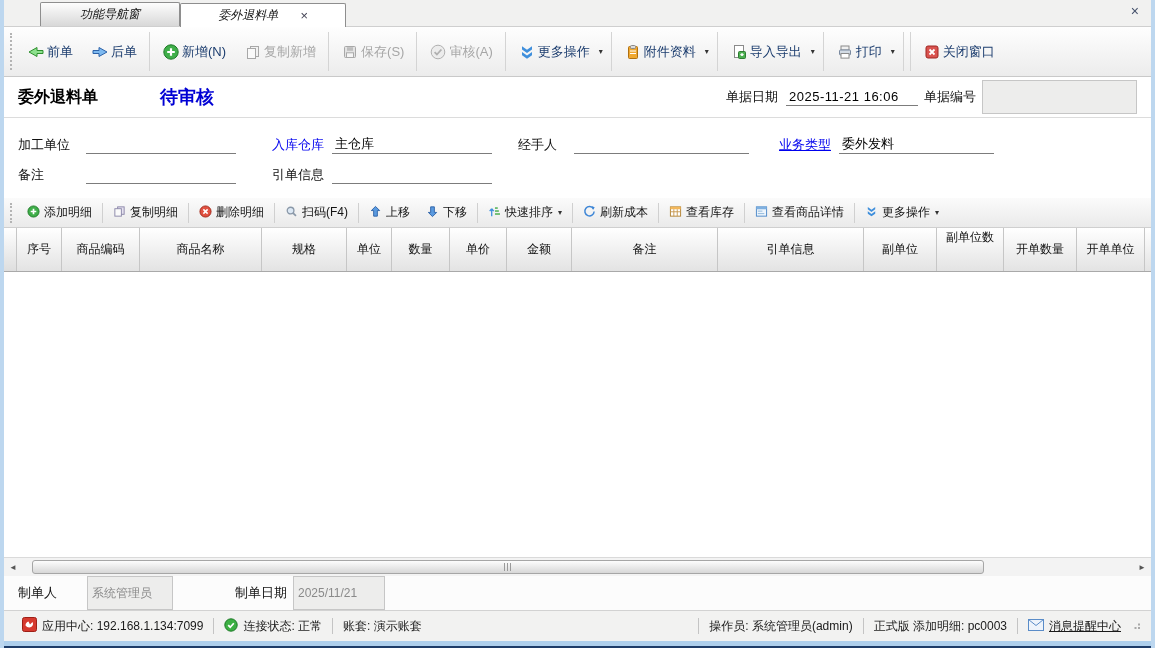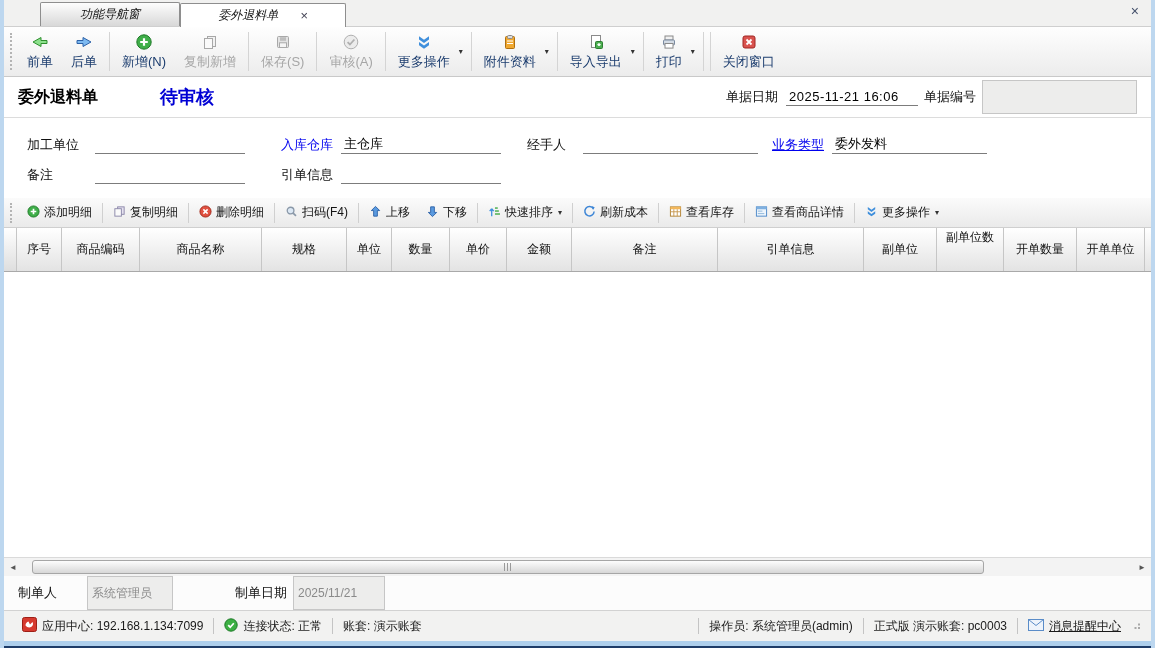--- a/index.html
+++ b/index.html
@@ -16,21 +16,21 @@
          border-radius:2px 2px 0 0; cursor:default; position:relative;font-style:italic; }
   .tab.inactive { width:140px; background:linear-gradient(#fdfdfd,#d8d8d8); }
   .tab.active { width:166px; background:#fff; margin-bottom:-1px; z-index:2; gap:22px; }
   .tab-close { font-size:13px; color:#445; line-height:1; }
   .win-close { position:absolute; right:12px; top:4px; font-size:14px; color:#44506b; line-height:1; }
 
   
   .toolbar { height:50px; background:linear-gradient(#fefefe,#ececec);
              border-bottom:1px solid #c9c9c9; display:flex; align-items:stretch; padding:2px 0 2px 6px; }
   .tb-grip { width:4px; margin:4px 4px 4px 0; border-left:2px dotted #b4b4b4; }
-  .tb-btn { display:flex; flex-direction:column; align-items:center; justify-content:center;
+  .tb-btn { display:flex; flex-direction:row; align-items:center; justify-content:center;
             gap:2px; padding:2px 9px; font-size:13px; color:#1b3c6e; position:relative; cursor:default; }
   .tb-btn.disabled { color:#a6a6a6; }
   .tb-btn.has-dd { padding-right:18px; }
   .tb-dd { position:absolute; right:5px; top:18px; font-size:8px; color:#333; }
   .tb-sep { width:1px; background:#d4d4d4; margin:3px 3px; }
   .tb-icon { height:18px; display:flex; align-items:center; }
 
   
   .titlerow { height:41px; display:flex; align-items:center; padding:0 14px;
               background:#fff; border-bottom:1px solid #dcdcdc; }
@@ -41,21 +41,21 @@
                    padding:0 3px; display:inline-flex; align-items:center; }
   .date-fld { width:132px; margin-left:8px; letter-spacing:.5px; }
   .no-label { margin-left:6px; }
   .gray-box { background:#ededec; border:1px solid #c6c6c6; height:34px; display:inline-flex;
               align-items:center; padding:0 4px; font-size:12px; color:#8a8a8a; }
   .no-box { width:155px; margin-left:6px; }
 
   
   .form { padding:12px 14px 8px; background:#fff; }
   .frow { display:flex; align-items:center; height:30px; font-size:13px; color:#111; }
-  .flabel { display:inline-block;margin-left:9px; }
+  .flabel { display:inline-block; }
   .blue-label { color:#0000ee; }
   .link-label { color:#0000ee; text-decoration:underline; cursor:pointer; }
   .finput { border-bottom:1px solid #7c7c7c; height:18px; font-size:13px; color:#000;
             padding:0 3px; display:inline-flex; align-items:flex-end; }
 
   
   .dtoolbar { height:30px; background:linear-gradient(#fbfbfb,#eaeaea);
               border-bottom:1px solid #cfcfcf; display:flex; align-items:center; padding-left:6px; }
   .dt-grip { width:4px; height:20px; border-left:2px dotted #b4b4b4; margin-right:5px; }
   .dt-btn { display:flex; align-items:center; gap:4px; padding:0 8px; font-size:12px;
@@ -261,21 +261,21 @@
   </div>
 
   <div class="form">
     <div class="frow">
       <span class="flabel" style="width:68px;">加工单位</span>
       <span class="finput" style="width:150px;"></span>
       <span class="flabel blue-label" style="margin-left:36px;width:60px;">入库仓库</span>
       <span class="finput" style="width:160px;">主仓库</span>
       <span class="flabel" style="margin-left:26px;width:56px;">经手人</span>
       <span class="finput" style="width:175px;"></span>
-      <span class="flabel link-label" style="margin-left:14px;width:60px;">业务类型</span>
+      <span class="flabel link-label" style="margin-left:30px;width:60px;">业务类型</span>
       <span class="finput" style="width:155px;">委外发料</span>
     </div>
     <div class="frow">
       <span class="flabel" style="width:68px;">备注</span>
       <span class="finput" style="width:150px;"></span>
       <span class="flabel" style="margin-left:36px;width:60px;">引单信息</span>
       <span class="finput" style="width:160px;"></span>
     </div>
   </div>
 
@@ -439,21 +439,21 @@
     <div class="sb-item">
       <span>账套: 演示账套</span>
     </div>
     <div style="flex:1;"></div>
     <div class="sb-sep"></div>
     <div class="sb-item">
       <span>操作员: 系统管理员(admin)</span>
     </div>
     <div class="sb-sep"></div>
     <div class="sb-item">
-      <span>正式版 演示账套: pc0003</span>
+      <span>正式版 添加明细: pc0003</span>
     </div>
     <div class="sb-sep"></div>
     <div class="sb-item">
       <span><svg width="16" height="12" viewBox="0 0 16 12">
             <rect x="0.5" y="0.5" width="15" height="11" fill="#eef4fb" stroke="#5a8cc8"></rect>
             <path d="M0.5 0.5L8 6.5l7.5-6" fill="none" stroke="#5a8cc8"></path>
           </svg></span>
       <span class="sb-link">消息提醒中心</span>
     </div>
     <span class="sb-grip"><svg width="10" height="10" viewBox="0 0 10 10">

